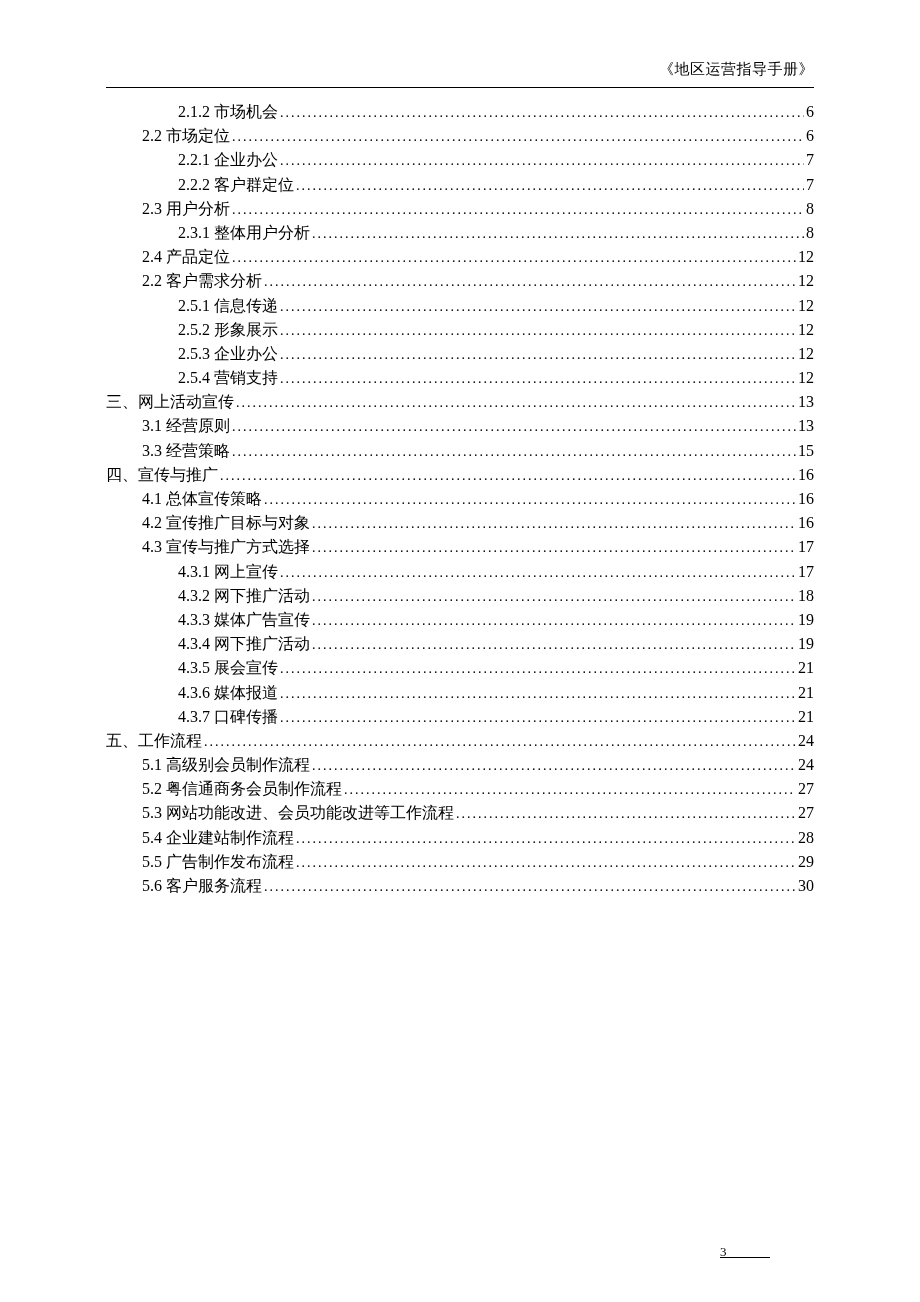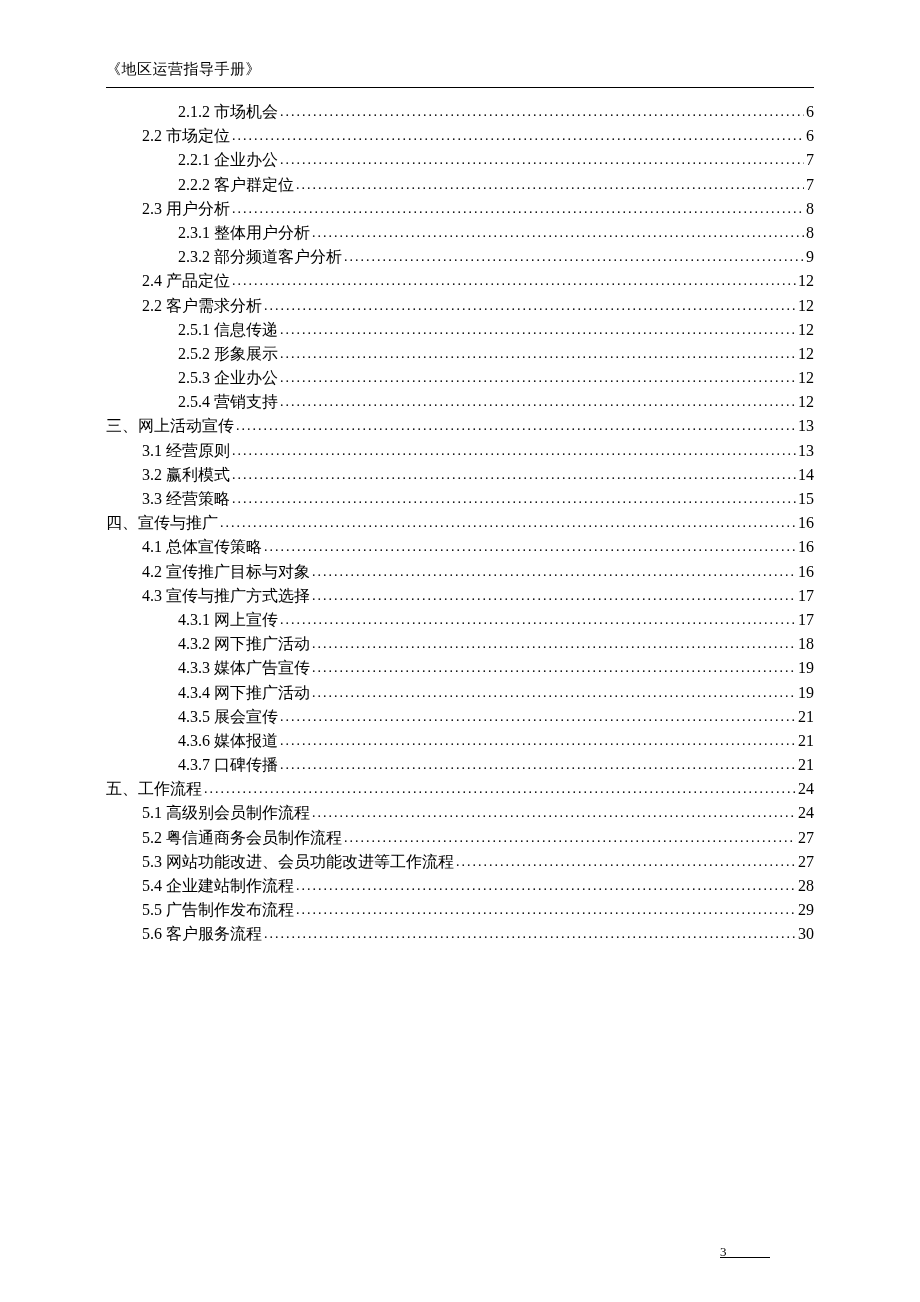--- a/index.html
+++ b/index.html
@@ -1,21 +1,21 @@
 <!DOCTYPE html>
 <html><head>
 <meta charset="utf-8">
 <style>
 *{margin:0;padding:0;box-sizing:border-box}
 body{background:#fff;width:920px;font-family:"SimSun","宋体",serif;color:#000;font-size:16px}
 .page{width:920px;min-height:1302px;padding:60px 106px 40px 106px;position:relative}
-.header{font-size:15px;margin-bottom:8px;font-family:"SimSun","宋体",serif;letter-spacing:.5px}
+.header{text-align:right;font-size:15px;margin-bottom:8px;font-family:"SimSun","宋体",serif;letter-spacing:.5px}
 .hr{border:0;border-top:1px solid #000;margin-bottom:16px}
 .toc{font-size:16px;line-height:1}
-.row{display:flex;align-items:flex-start;white-space:nowrap;margin-bottom:8.2px}
+.row{display:flex;align-items:center;white-space:nowrap;margin-bottom:8.2px}
 .row .label{flex:0 0 auto}
 .row .dots{flex:1 1 auto;overflow:hidden;letter-spacing:2px;font-size:14px;margin:0 2px;position:relative;top:1px}
 .row .dots::after{content:"..............................................................................................................................................................................................................."}
 .row .pg{flex:0 0 auto}
 .l1{padding-left:0}
 .l2{padding-left:36px}
 .l3{padding-left:72px}
 .footer{position:absolute;bottom:44px;right:150px;font-size:13px;font-family:"Times New Roman",serif}
 .footer .underline{display:block;border-top:1px solid #000;width:50px;margin-top:-3px}
 </style>
@@ -49,25 +49,20 @@
       <div class="row l2">
         <span class="label">2.3 用户分析</span>
         <span class="dots"></span>
         <span class="pg">8</span>
       </div>
       <div class="row l3">
         <span class="label">2.3.1 整体用户分析</span>
         <span class="dots"></span>
         <span class="pg">8</span>
       </div>
-      <div class="row l3">
-        <span class="label">2.3.2 部分频道客户分析</span>
-        <span class="dots"></span>
-        <span class="pg">9</span>
-      </div>
       <div class="row l2">
         <span class="label">2.4 产品定位</span>
         <span class="dots"></span>
         <span class="pg">12</span>
       </div>
       <div class="row l2">
         <span class="label">2.2 客户需求分析</span>
         <span class="dots"></span>
         <span class="pg">12</span>
       </div>
@@ -93,25 +88,20 @@
       </div>
       <div class="row l1">
         <span class="label">三、网上活动宣传</span>
         <span class="dots"></span>
         <span class="pg">13</span>
       </div>
       <div class="row l2">
         <span class="label">3.1 经营原则</span>
         <span class="dots"></span>
         <span class="pg">13</span>
-      </div>
-      <div class="row l2">
-        <span class="label">3.2 赢利模式</span>
-        <span class="dots"></span>
-        <span class="pg">14</span>
       </div>
       <div class="row l2">
         <span class="label">3.3 经营策略</span>
         <span class="dots"></span>
         <span class="pg">15</span>
       </div>
       <div class="row l1">
         <span class="label">四、宣传与推广</span>
         <span class="dots"></span>
         <span class="pg">16</span>

